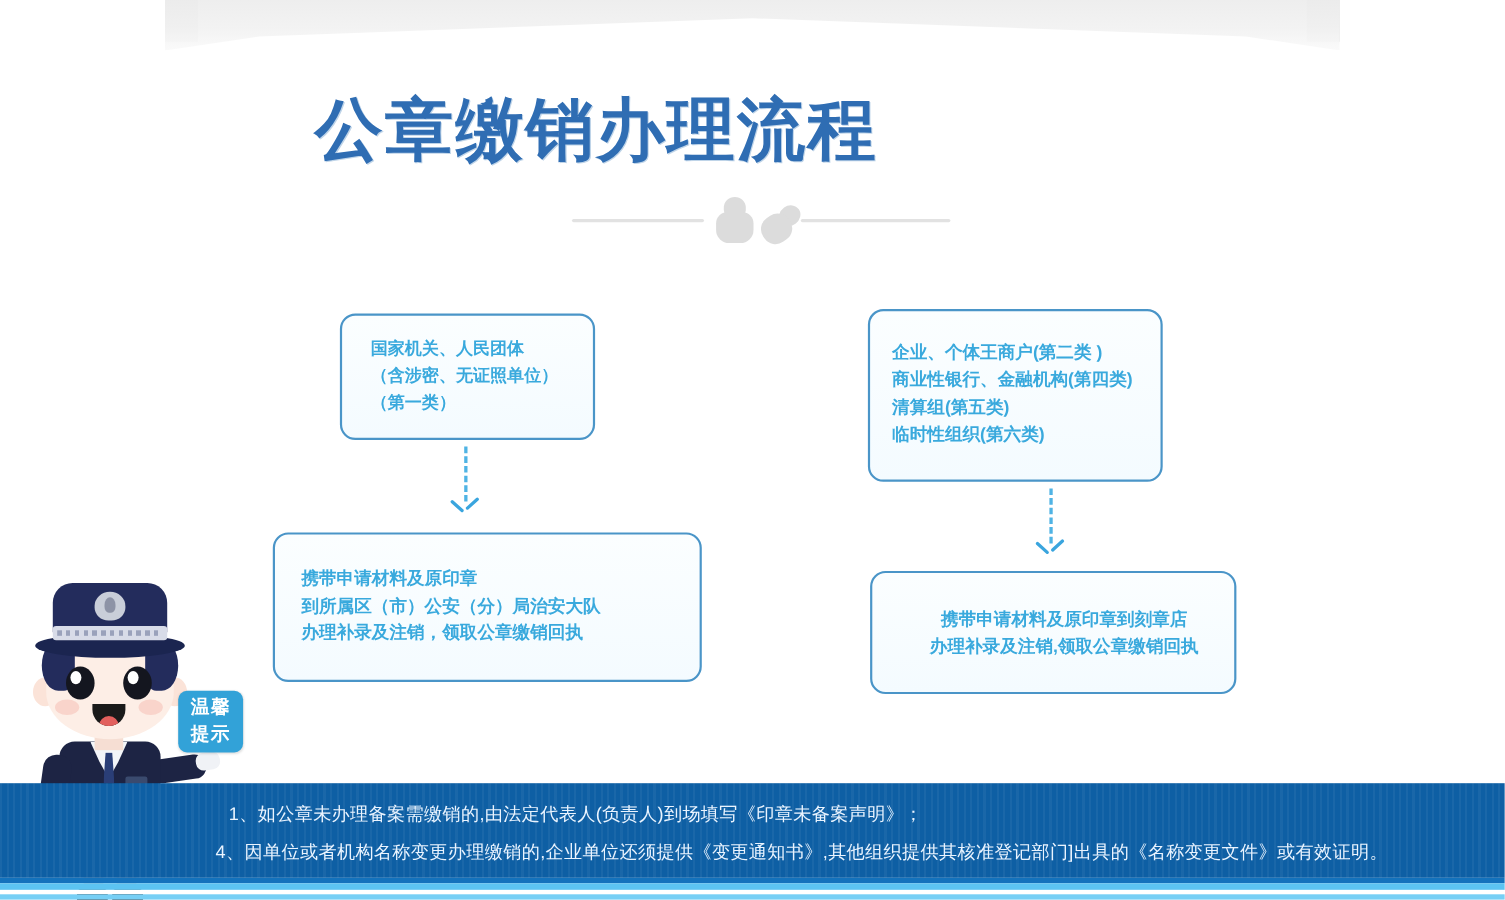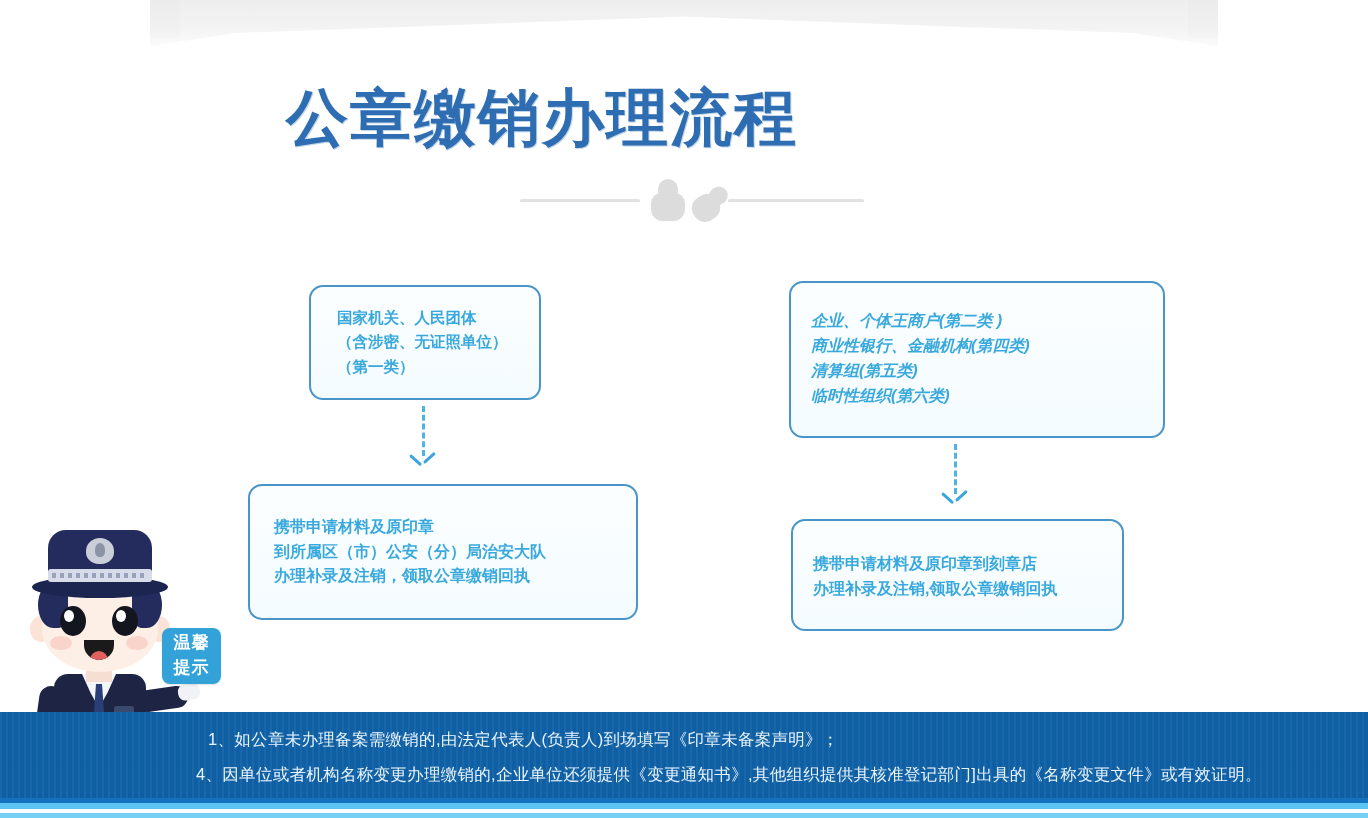--- a/index.html
+++ b/index.html
@@ -42,22 +42,22 @@
     position:absolute;box-sizing:border-box;
     border:2px solid #4a95c8;border-radius:14px;
     background:linear-gradient(180deg,#fbfeff 0%,#f4fbff 100%);
     color:#39a9dd;font-weight:bold;line-height:1.55;
     display:flex;flex-direction:column;justify-content:center;
   }
   .box .ln{white-space:nowrap;}
 
   #box-l1{left:309px;top:285px;width:232px;height:115px;font-size:15.5px;padding:0 0 0 26px;}
   #box-l2{left:248px;top:484px;width:390px;height:136px;font-size:16px;padding:0 0 0 24px;}
-  #box-r1{left:789px;top:281px;width:376px;height:157px;font-size:16px;padding:0 0 1px 20px;font-style:italic;}
-  #box-r2{left:791px;top:519px;width:333px;height:112px;font-size:16px;padding:4px 0 0 20px;}
+  #box-r1{left:789px;top:281px;width:268px;height:157px;font-size:16px;padding:0 0 1px 20px;}
+  #box-r2{left:791px;top:519px;width:333px;height:112px;font-size:16px;padding:4px 0 0 20px;text-align:center;}
 
   
   .arrow{position:absolute;width:24px;}
   .arrow .stem{position:absolute;left:10px;top:0;width:0;border-left:3px dashed #4fb3e4;}
   .arrow .head{position:absolute;left:0;width:24px;height:16px;}
   .arrow .head i{position:absolute;top:0;width:15px;height:3px;background:#3aa5de;border-radius:2px;display:block;}
   .arrow .head i.a{left:-1px;transform:rotate(42deg);transform-origin:left top;}
   .arrow .head i.b{left:24px;transform:rotate(138deg);transform-origin:left top;}
 
   #arrow-left{left:412px;top:406px;height:70px;}

